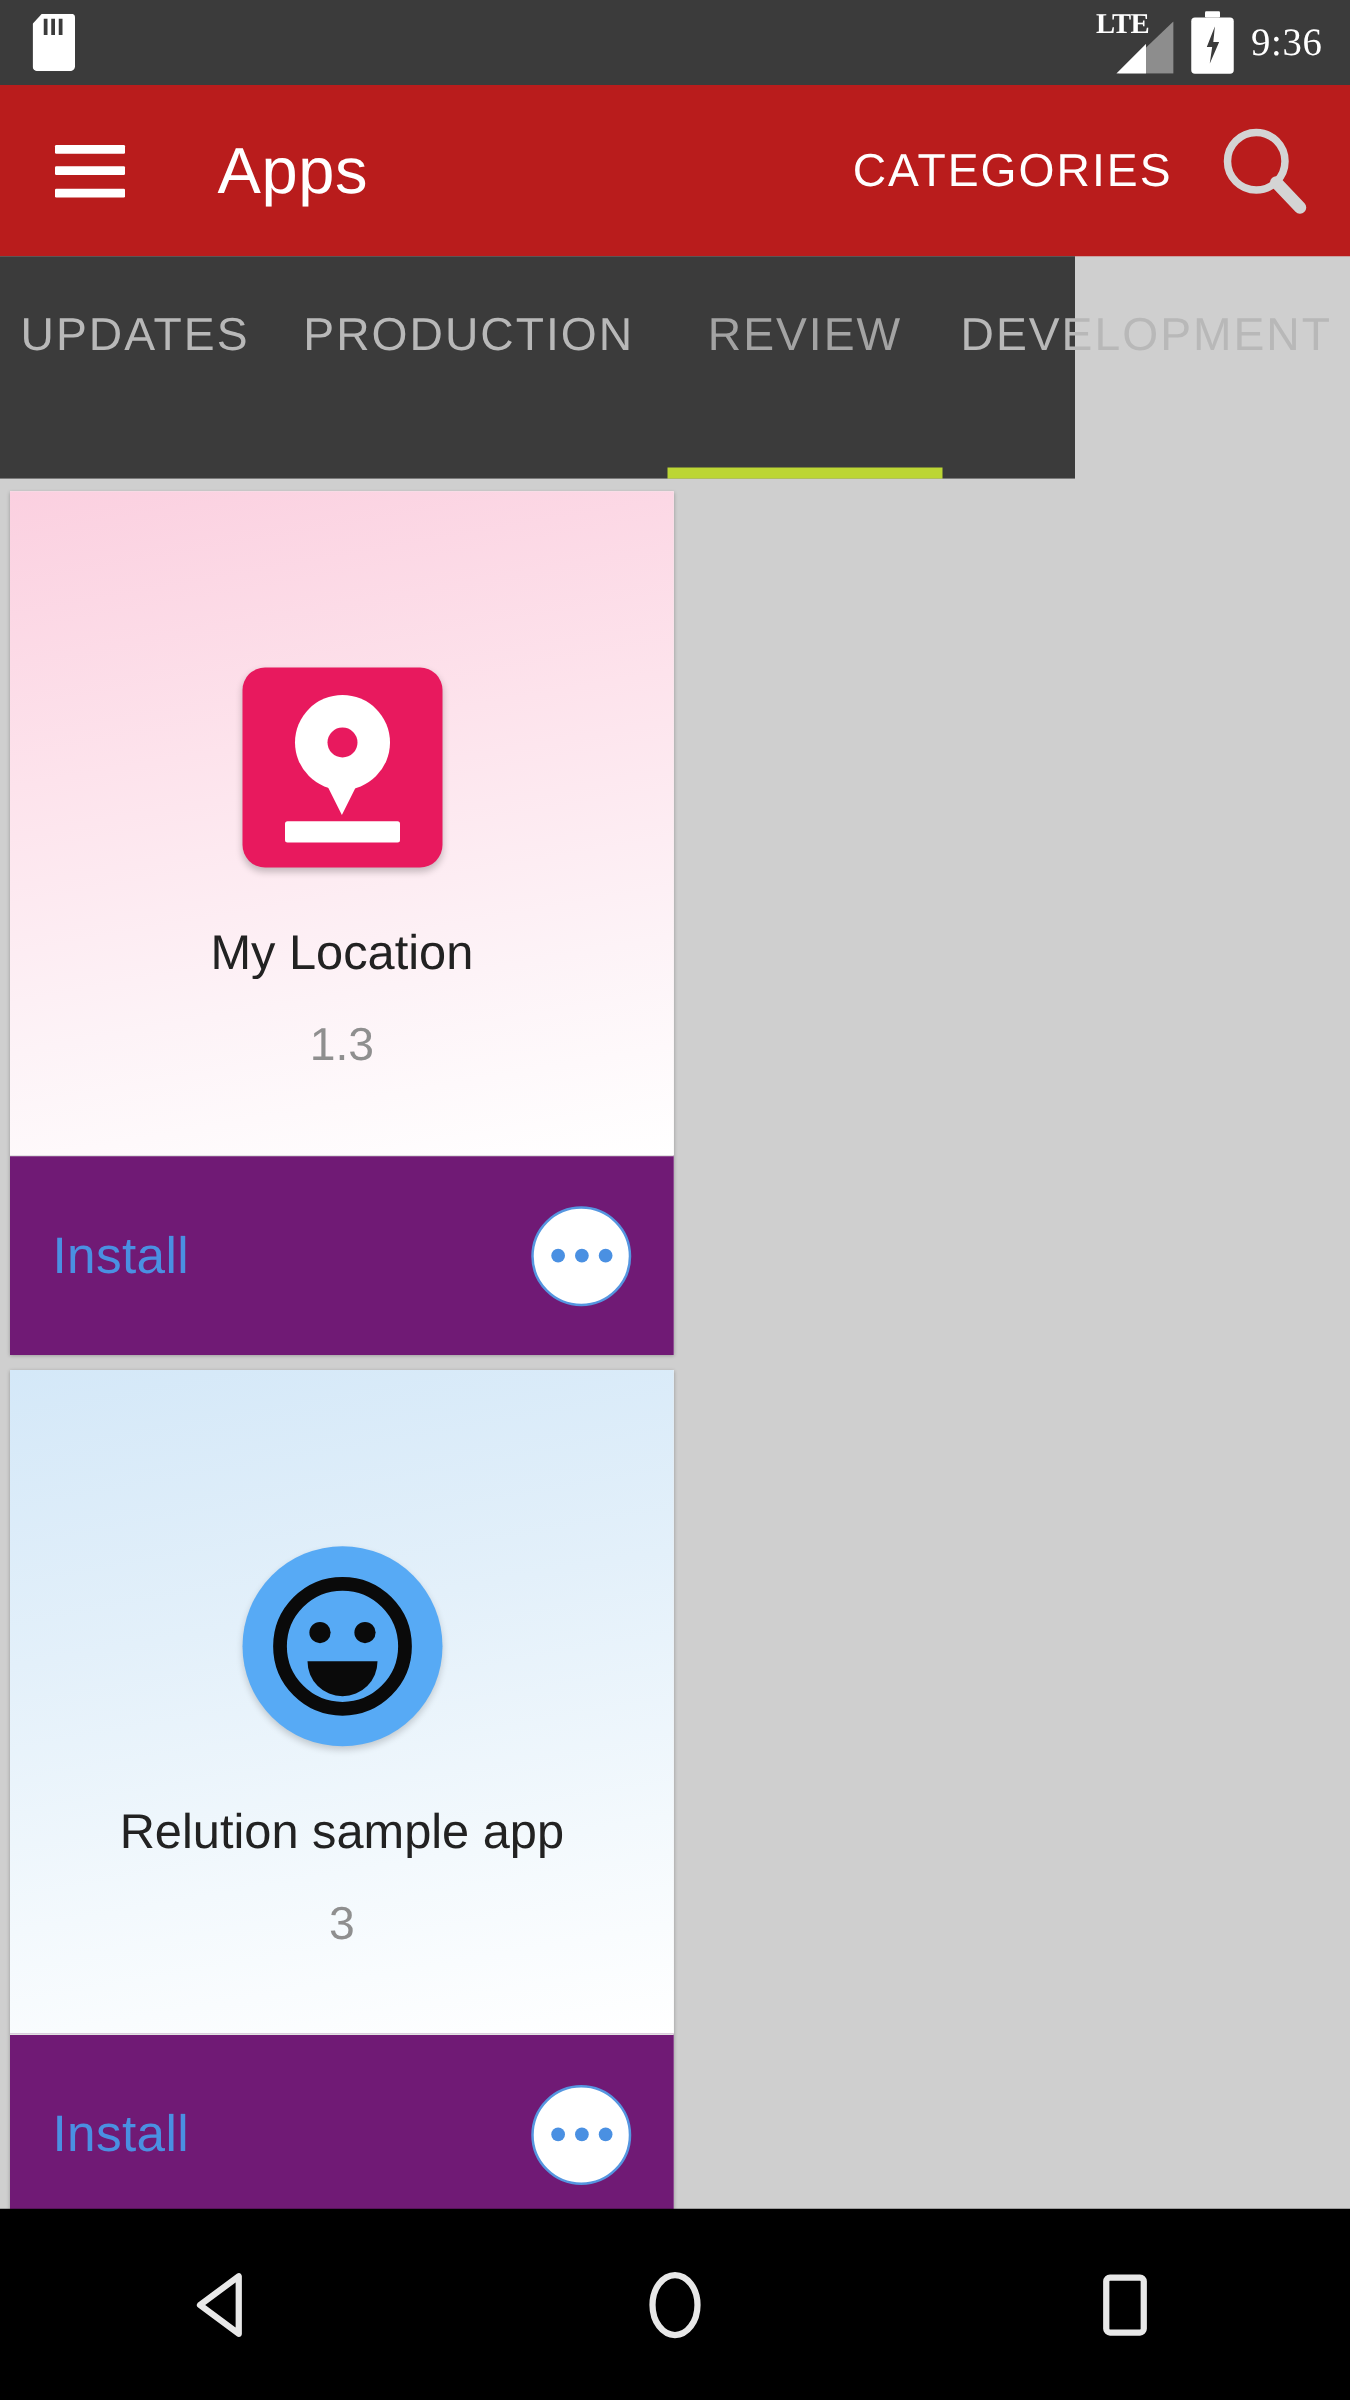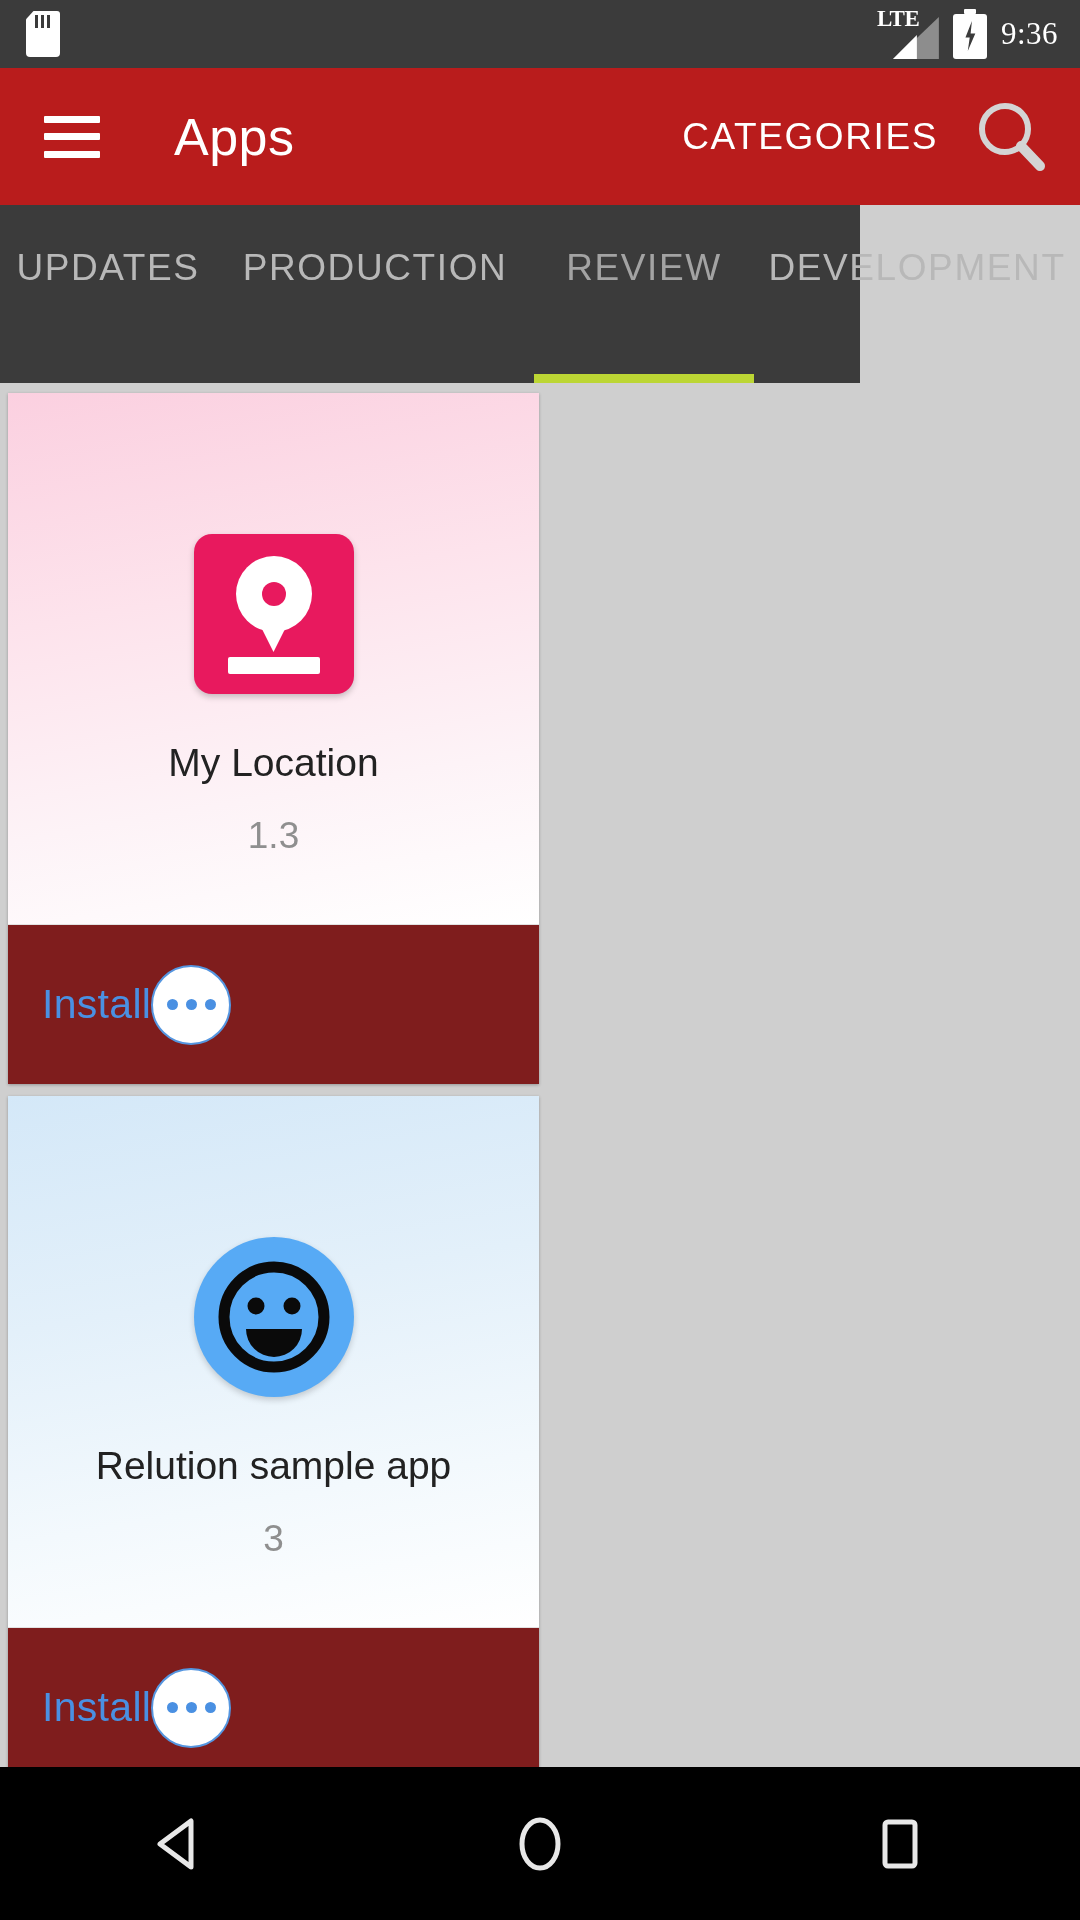--- a/index.html
+++ b/index.html
@@ -169,22 +169,22 @@
   .ic-compass .disc{
     width:120px; height:120px; border-radius:50%; background:#fff;
     position:relative; display:flex; align-items:center; justify-content:center;
   }
 
   .app-name{ font-size:39px; color:#222; text-align:center; line-height:1.1; }
   .app-version{ font-size:37px; color:#8f8f8f; margin-top:30px; text-align:center; }
 
   .card-actions{
     height:160px; border-top:1px solid #e2e2e2;
-    display:flex; align-items:center; 
-    padding:0 34px 0 34px; background:#7f1d1d;
+    display:flex; align-items:center; justify-content:space-between;
+    padding:0 34px 0 34px; background:#701a75;
   }
   .action-label{ font-size:41px; color:#4a90e2; cursor:pointer; letter-spacing:0.3px; }
   .overflow-btn{
     width:80px; height:80px; border-radius:50%; border:2.5px solid #5596e0;
     display:flex; align-items:center; justify-content:center; gap:8px;
     cursor:pointer; background:#fff;
   }
   .overflow-btn i{ width:11px; height:11px; border-radius:50%; background:#4a90e2; display:block; }
 
   

